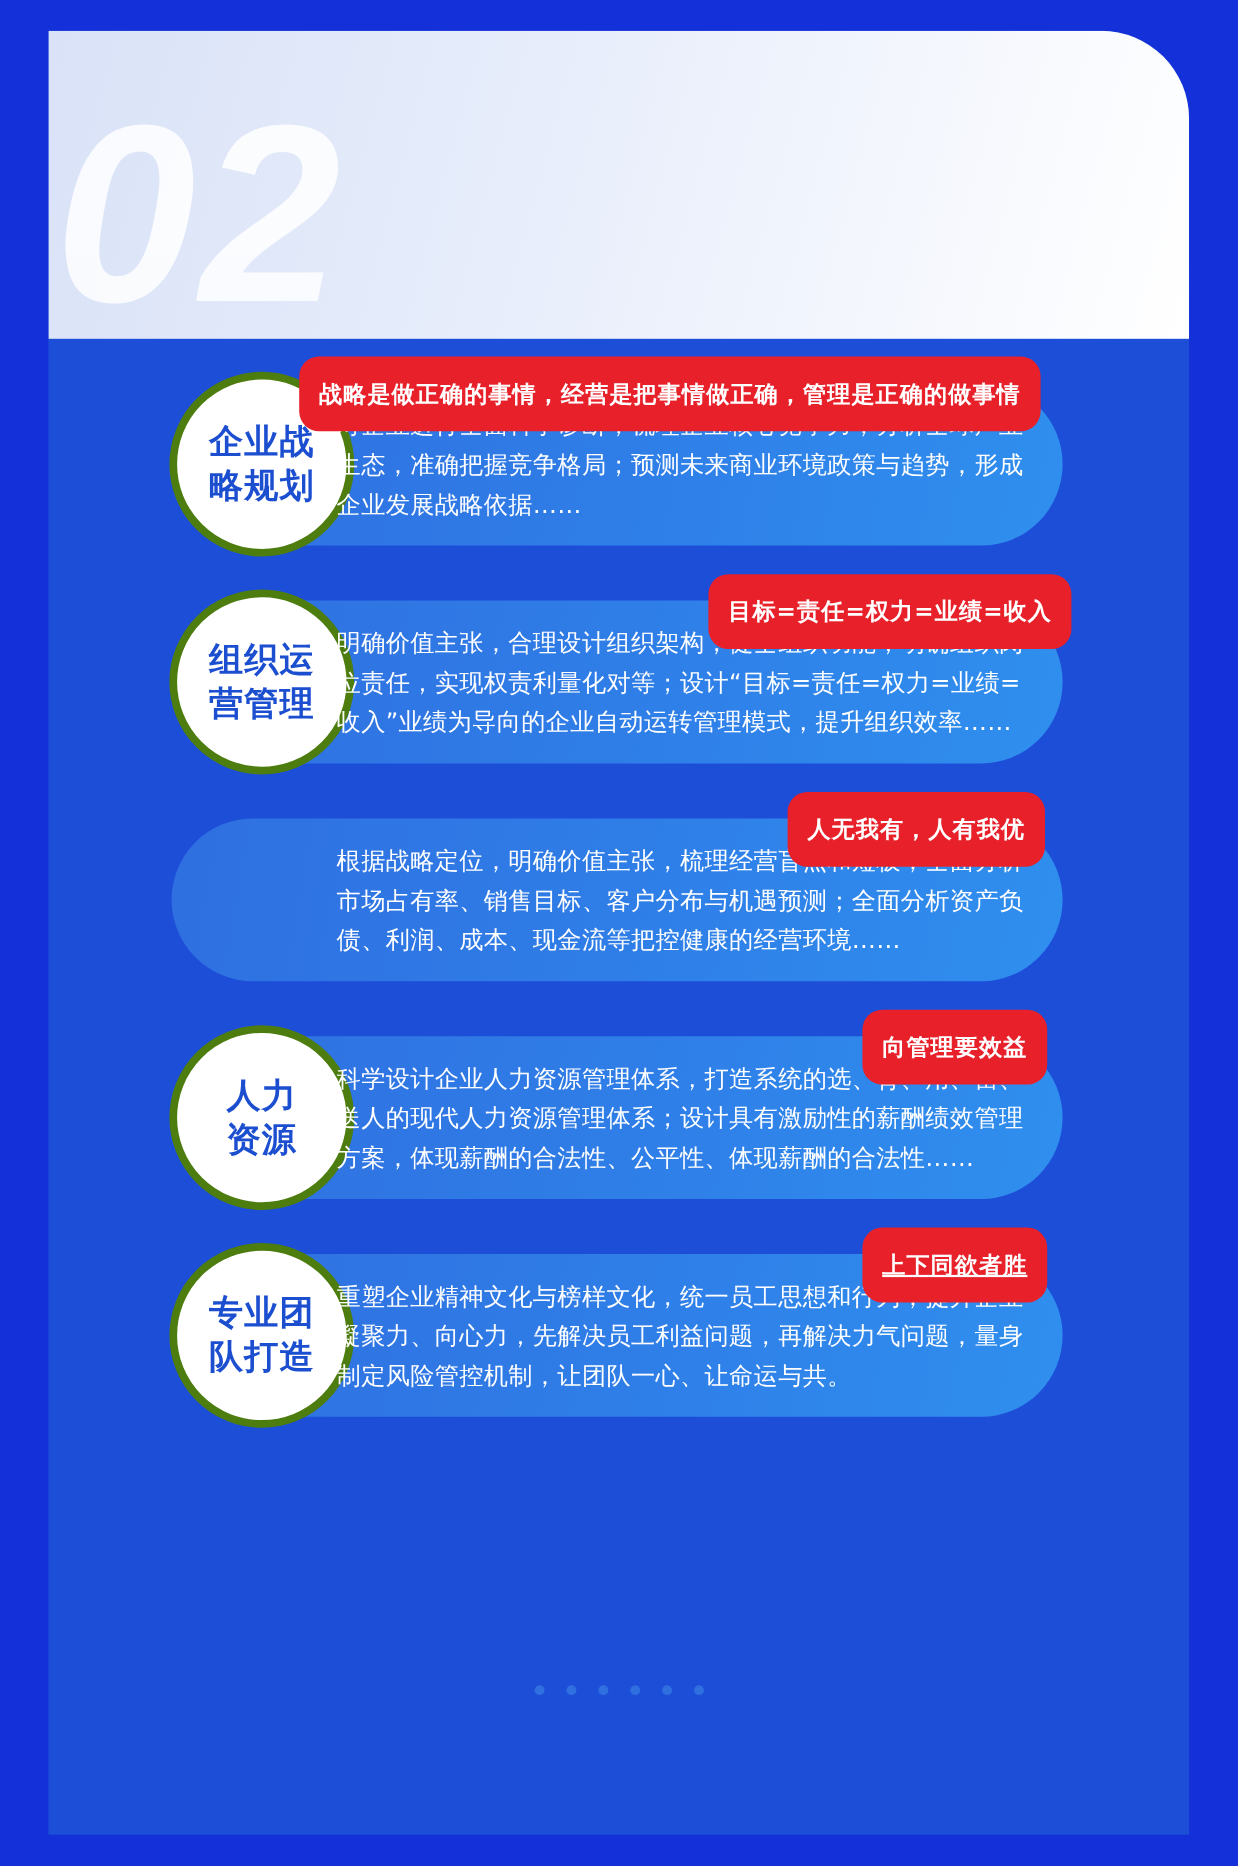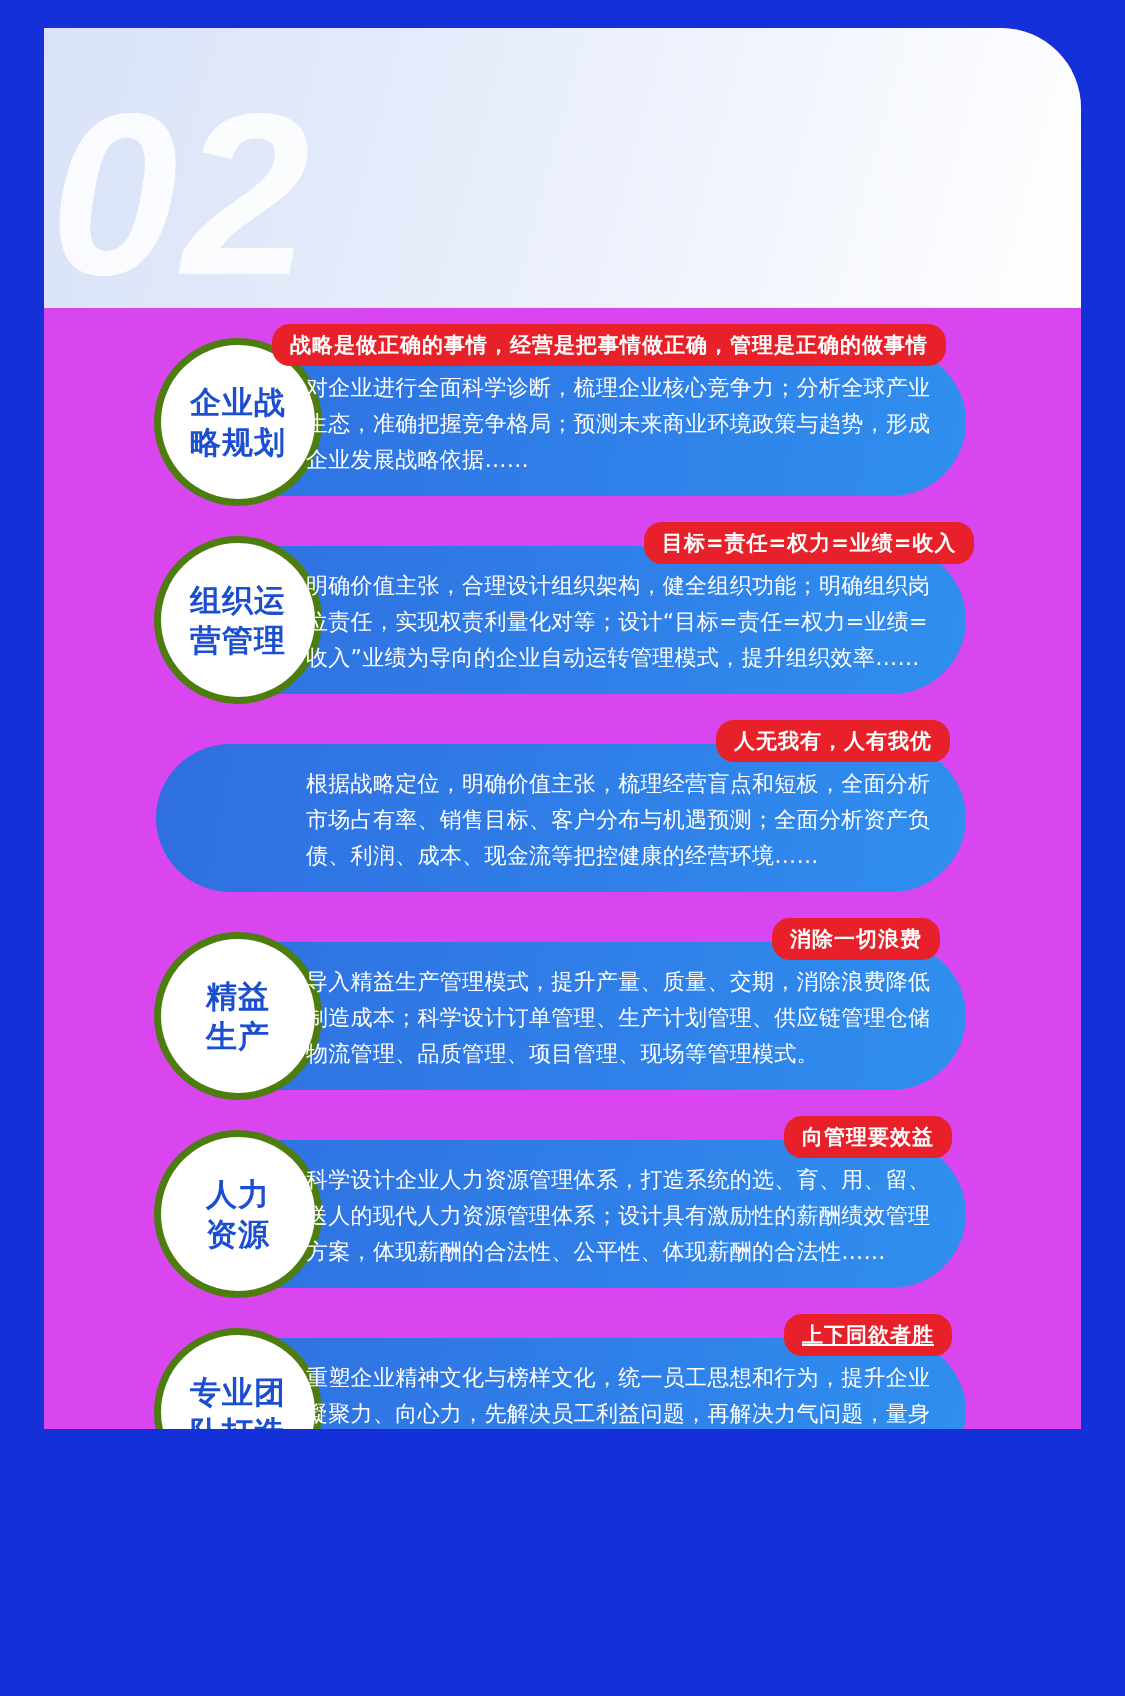--- a/index.html
+++ b/index.html
@@ -19,22 +19,22 @@
     height: 1696px;
     background: #1430d8;
     box-sizing: border-box;
   }
   
   .card {
     position: absolute;
     left: 44px;
     top: 28px;
     width: 1037px;
-    height: 1401px;
-    background: #d946ef;
+    height: 1640px;
+    background: #1d4ed8;
     border-radius: 0 80px 0 0;
     overflow: hidden;
   }
   
   .header {
     position: absolute;
     left: 0;
     top: 0;
     width: 1037px;
     height: 280px;
@@ -95,21 +95,21 @@
   .tag {
     position: absolute;
     top: 0;
     height: 36px;
     line-height: 36px;
     background: #e8202a;
     color: #ffffff;
     font-size: 21px;
     font-weight: bold;
     border-radius: 18px;
-    padding: 3px 18px;
+    padding: 16px 18px;
     white-space: nowrap;
     letter-spacing: 1px;
     z-index: 4;
     font-family: "DejaVu Sans", sans-serif;
   }
   
   .body-box {
     position: absolute;
     left: 112px;
     top: 24px;
@@ -204,29 +204,20 @@
           </div>
         <div class="body-text">明确价值主张，合理设计组织架构，健全组织功能；明确组织岗位责任，实现权责利量化对等；设计“目标=责任=权力=业绩=收入”业绩为导向的企业自动运转管理模式，提升组织效率……</div>
       </div>
 
       <div class="section">
         <div class="tag" style="left:672px;">人无我有，人有我优</div>
         <div class="body-box"></div>
         <div class="body-text">根据战略定位，明确价值主张，梳理经营盲点和短板，全面分析市场占有率、销售目标、客户分布与机遇预测；全面分析资产负债、利润、成本、现金流等把控健康的经营环境……</div>
       </div>
 
-      <div class="section">
-        <div class="tag" style="left:728px;">消除一切浪费</div>
-        <div class="body-box"></div>
-        <div class="circle">
-            <span>精益
-生产</span>
-          </div>
-        <div class="body-text">导入精益生产管理模式，提升产量、质量、交期，消除浪费降低制造成本；科学设计订单管理、生产计划管理、供应链管理仓储物流管理、品质管理、项目管理、现场等管理模式。</div>
-      </div>
 
       <div class="section">
         <div class="tag" style="left:740px;">向管理要效益</div>
         <div class="body-box"></div>
         <div class="circle">
             <span>人力
 资源</span>
           </div>
         <div class="body-text">科学设计企业人力资源管理体系，打造系统的选、育、用、留、送人的现代人力资源管理体系；设计具有激励性的薪酬绩效管理方案，体现薪酬的合法性、公平性、体现薪酬的合法性……</div>
       </div>

